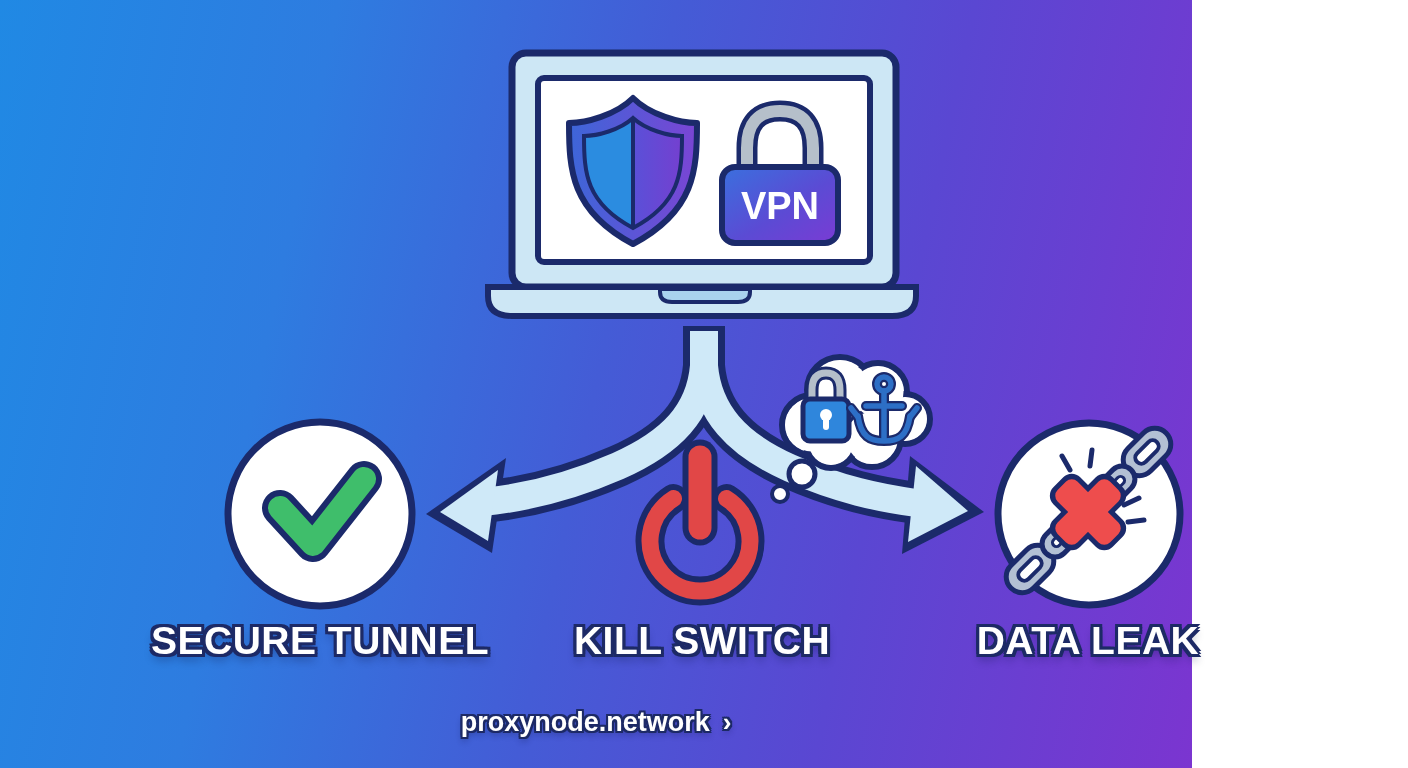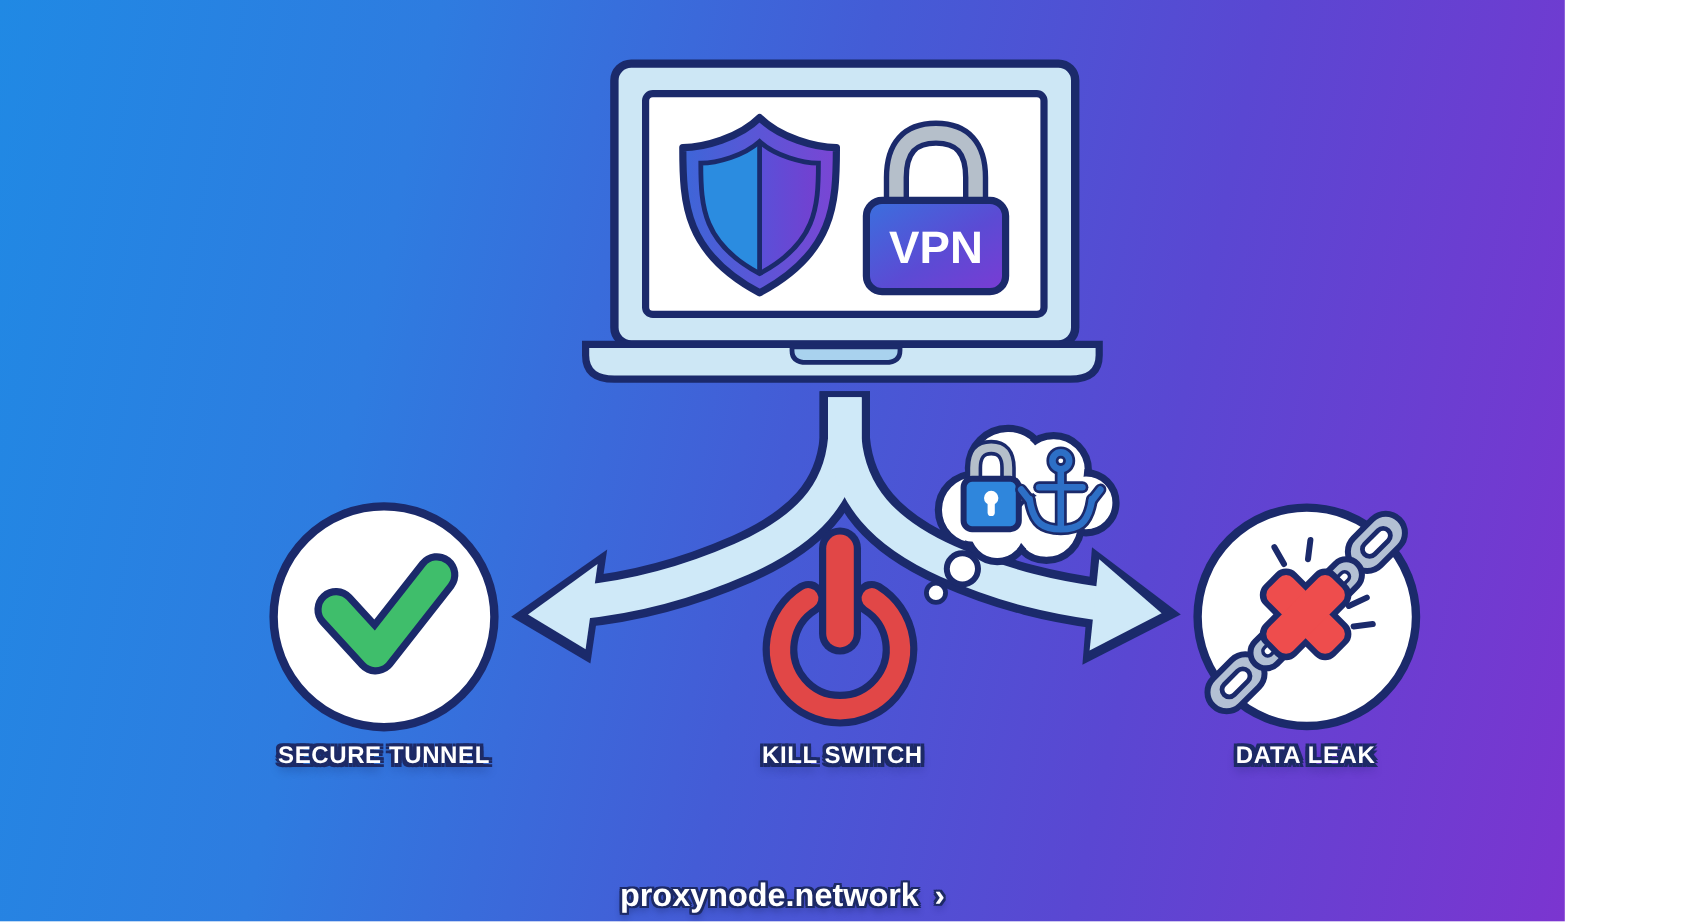--- a/index.html
+++ b/index.html
@@ -5,46 +5,44 @@
   :root{
     --outline:#1b2a6b;
     --txt-o:#1d2a66;
   }
   html,body{margin:0;padding:0;}
   body{
     width:1408px;height:768px;overflow:hidden;
     font-family:"Liberation Sans", sans-serif;
   }
   .stage{
-    position:relative;width:1288px;height:768px;
+    position:relative;width:1192px;height:768px;
     background:linear-gradient(102deg,#2089e4 0%,#2e7ce0 25%,#445cd6 50%,#5a47d2 72%,#7b35d0 100%);
-    padding-left:16px;
   }
   .stage-svg{position:absolute;left:0;top:0;width:1408px;height:768px;display:block;}
   .navyStroke{fill:none;stroke:var(--outline);}
   .lightStroke{fill:none;stroke:#cfe9f8;}
   .node-label{
     position:absolute;top:619px;transform:translateX(-50%);
-    font-size:20px;font-weight:800;letter-spacing:.5px;color:#ffffff;white-space:nowrap;
+    font-size:39px;font-weight:800;letter-spacing:.5px;color:#ffffff;white-space:nowrap;
     text-shadow:
       -3px -3px 0 var(--txt-o),0 -3px 0 var(--txt-o),3px -3px 0 var(--txt-o),
       -3px 0 0 var(--txt-o),3px 0 0 var(--txt-o),
       -3px 3px 0 var(--txt-o),0 3px 0 var(--txt-o),3px 3px 0 var(--txt-o),
       0 6px 8px rgba(13,22,70,.4);
   }
   .breadcrumb{
     position:absolute;top:707px;left:50%;transform:translateX(-50%);
     display:flex;align-items:flex-start;gap:13px;
     font-size:27px;font-weight:700;color:#ffffff;white-space:nowrap;
     text-shadow:
       -2px -2px 0 var(--txt-o),0 -2px 0 var(--txt-o),2px -2px 0 var(--txt-o),
       -2px 0 0 var(--txt-o),2px 0 0 var(--txt-o),
       -2px 2px 0 var(--txt-o),0 2px 0 var(--txt-o),2px 2px 0 var(--txt-o),
       0 4px 6px rgba(13,22,70,.45);
-    margin-top: 24px;
   }
   .breadcrumb .sep{font-size:26px;font-weight:800;}
 </style>
 </head>
 <body>
 
 <div class="stage">
 
   <svg class="stage-svg" viewBox="0 0 1408 768">
     <defs>

